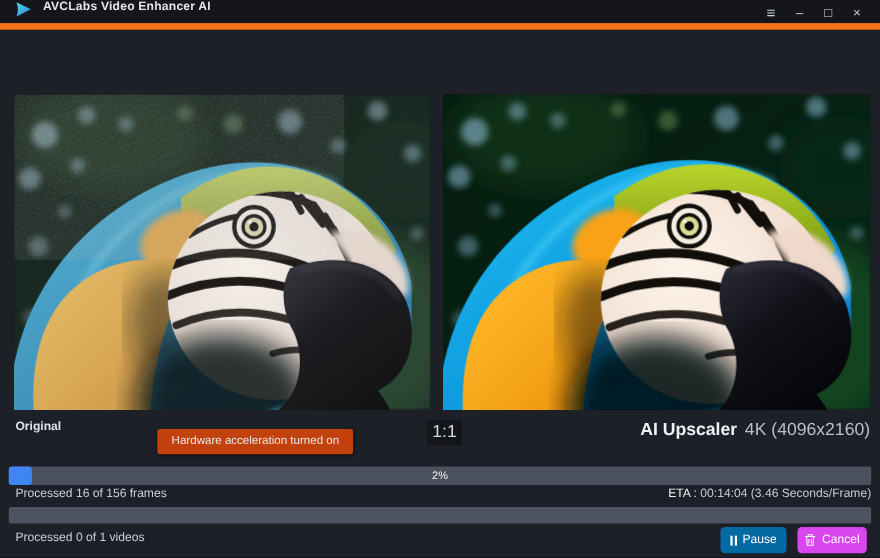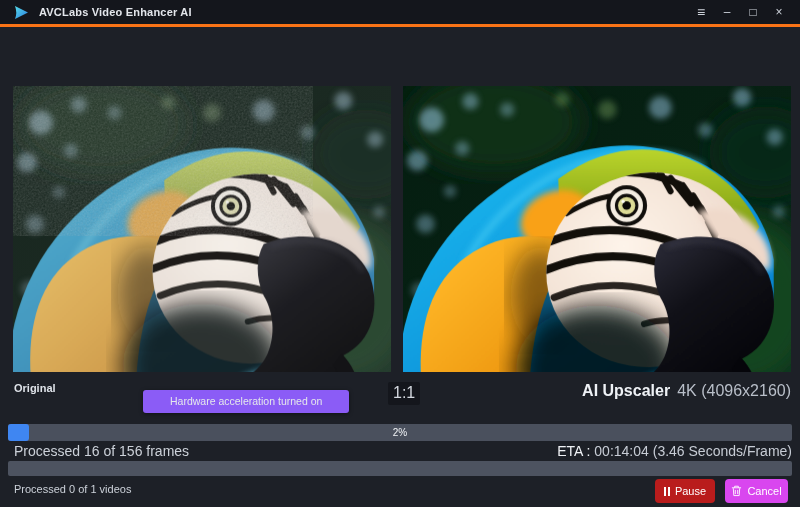--- a/index.html
+++ b/index.html
@@ -2,21 +2,21 @@
 <html><head>
 <meta charset="utf-8">
 <style>
   * { margin:0; padding:0; box-sizing:border-box; }
   html,body { background:#0c0d11; }
   body { font-family:"Liberation Sans", sans-serif; -webkit-font-smoothing:antialiased; }
   .window { position:relative; width:800px; height:507px; background:#1d2027; overflow:hidden; color:#e6e9ee; }
 
   
   .titlebar { position:absolute; left:0; top:0; width:800px; height:27px; background:#14161c;
-              display:flex; align-items:center; border-bottom:3px solid #f97316; }
+              display:flex; border-bottom:6px solid #f97316; }
   .logo { margin-left:13px; width:17px; height:17px; flex:0 0 auto; }
   .app-title { margin-left:9px; font-size:11px; font-weight:700; color:#e3e6eb; letter-spacing:.2px; }
   .win-controls { margin-left:auto; display:flex; align-items:center; gap:0; padding-right:8px; }
   .win-btn { width:26px; height:27px; display:flex; align-items:center; justify-content:center;
              color:#cdd2da; font-size:12px; cursor:default; }
   .win-btn.menu { font-size:14px; }
 
   
   .panel { position:absolute; top:86px; height:286px; overflow:hidden; background:#0a1510; }
   .panel.left  { left:13px;  width:378px; }
@@ -27,43 +27,43 @@
   .grain { position:absolute; inset:0; opacity:.5; pointer-events:none; }
 
   
   .label-original { position:absolute; left:14px; top:382px; font-size:11px; font-weight:700; color:#dfe3e9; }
   .zoom-badge { position:absolute; left:388px; top:382px; background:#14161c; color:#d3d7de;
                 font-size:16px; padding:2px 5px 3px; border-radius:2px; }
   .right-label { position:absolute; right:9px; top:382px; font-size:16px; color:#b9bfc9; }
   .right-label b { color:#eef1f5; font-weight:700; margin-right:7px; }
 
   
-  .tooltip { position:absolute; left:143px; top:390px; height:23px; line-height:23px; padding:0 27px;
-             background:#8b5cf6; border-radius:3px; font-size:10.5px; color:#e4e7eb;
+  .tooltip { position:absolute; left:143px; top:390px; height:23px; line-height:23px; padding:0 13px;
+             background:#c2410c; border-radius:3px; font-size:10.5px; color:#e4e7eb;
              box-shadow:0 1px 4px rgba(0,0,0,.45); z-index:5; }
 
   
   .pbar { position:absolute; left:8px; width:784px; background:#4a505d; border-radius:2px; }
   .pbar.overall { top:424px; height:17px; }
   .pbar.videos  { top:461px; height:15px; background:#4d5360; }
   .pfill { position:absolute; left:0; top:0; bottom:0; background:#3f86f2; border-radius:3px; width:0; }
   .ppercent { position:absolute; inset:0; text-align:center; line-height:17px; font-size:10px; color:#f2f4f7; }
 
-  .frames-row { position:absolute; left:0; top:443px; width:800px; height:15px; font-size:14px; }
+  .frames-row { position:absolute; left:0; top:443px; width:800px; height:15px; font-size:11px; }
   .frames-status { position:absolute; left:14px; color:#ccd1d9; }
   .eta { position:absolute; right:8px; color:#c7ccd5; }
   .eta b { color:#f0f2f6; font-weight:400;margin-top:32px; }
 
   .videos-status { position:absolute; left:14px; top:483px; font-size:11px; color:#ccd1d9; }
 
   
   .btn { position:absolute; top:479px; height:24px; border:none; border-radius:4px; color:#fff;
          font-family:"Liberation Sans", sans-serif; font-size:11px; display:flex; align-items:center;
          justify-content:center; gap:5px; cursor:pointer; }
-  .btn-pause  { left:655px; width:60px; background:#b91c1c; }
+  .btn-pause  { left:655px; width:60px; background:#0369a1; }
   .btn-cancel { left:725px; width:63px; background:#d946ef; }
   .pause-glyph { display:inline-flex; gap:2px; }
   .pause-glyph i { display:block; width:2px; height:9px; background:#fff; }
   .trash { width:11px; height:12px; }
 </style>
 </head>
 <body>
 
 <div class="window">
 

